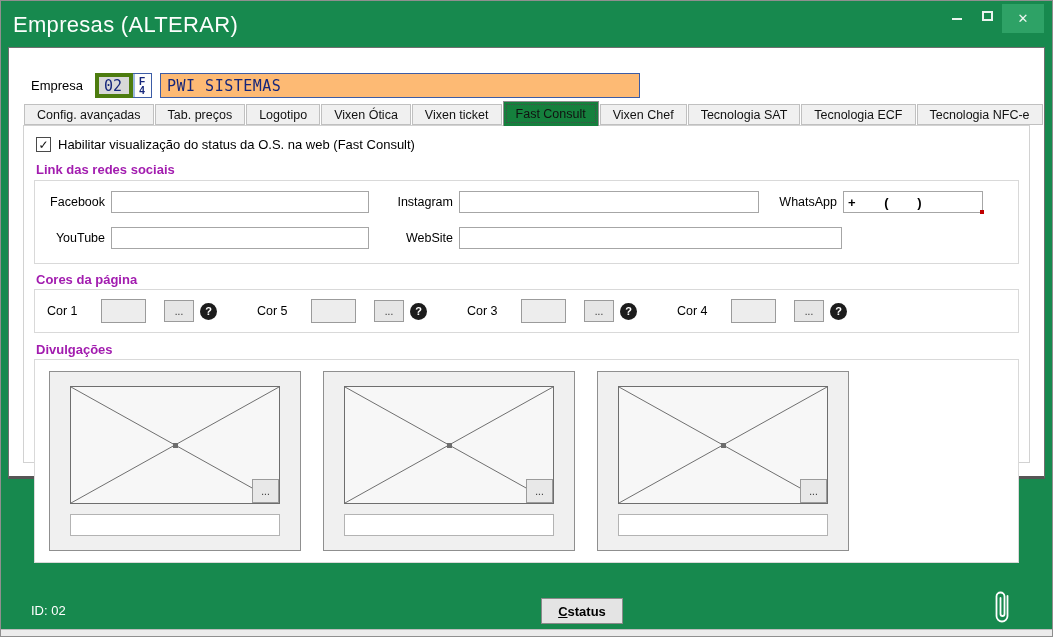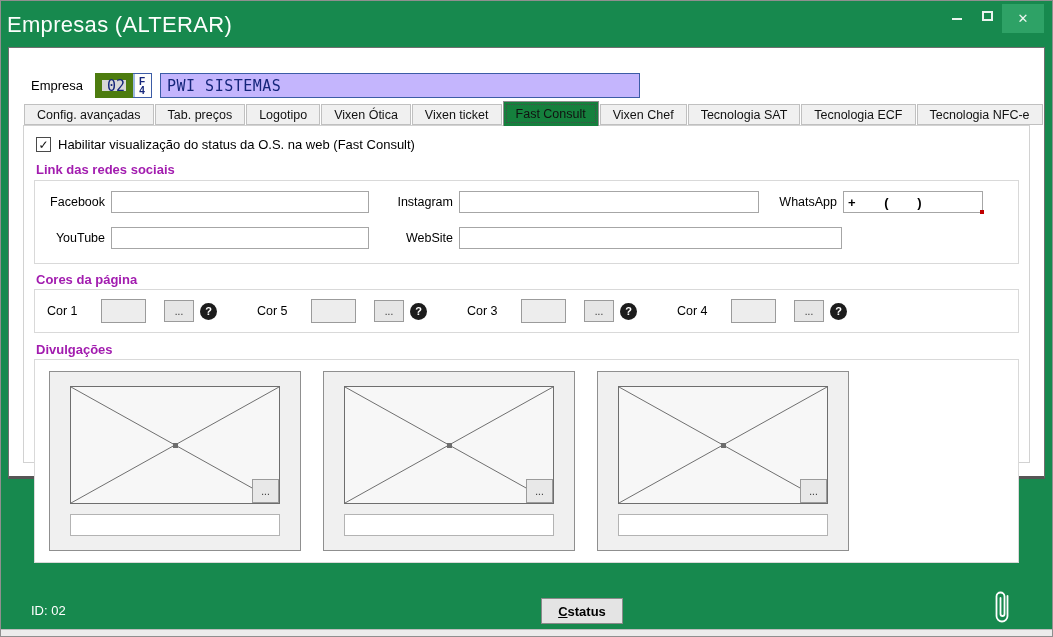--- a/index.html
+++ b/index.html
@@ -5,49 +5,49 @@
   * { margin:0; padding:0; box-sizing:border-box; }
   body { font-family:"Liberation Sans", sans-serif; background:#d0d0d0; }
   .window{
     position:relative; width:1053px; height:637px;
     background:#17894E; overflow:hidden;
     border:1px solid #8f8f8f;
   }
   
   .titlebar{ position:absolute; top:0; left:0; right:0; height:46px; }
   .title{
-    position:absolute; left:6px; top:11px;
+    position:absolute; left:12px; top:11px;
     font-size:22px; color:#fbfefc; letter-spacing:.3px; font-weight:normal;
   }
   .win-controls{ position:absolute; top:0; right:8px; display:flex; align-items:flex-start; }
   .wc-btn{ width:30px; height:30px; display:flex; align-items:center; justify-content:center; cursor:default; }
   .wc-min-glyph{ width:10px; height:2px; background:#eaf4ee; margin-top:6px; }
   .wc-max-glyph{ width:11px; height:10px; border:2px solid #eaf4ee; }
   .wc-close{ width:42px; height:29px; background:#2EA266; margin-top:3px; color:#eef7f1; font-size:13px; }
   
   .panel{
     position:absolute; left:7px; right:7px; top:46px; height:432px;
     background:#ffffff; border:1px solid #6f6f6f; border-bottom:3px solid #565656;
   }
   
   .empresa-row{ position:absolute; top:25px; left:22px; display:flex; align-items:center; }
   .empresa-label{ width:64px; font-size:13px; color:#000; }
   .mono{ font-family:"DejaVu Sans Mono", monospace; color:#15267B; }
   .code-field{
-    width:38px; height:25px; background:#d8d8d8; border:7px solid #4d7c0f;
+    width:38px; height:25px; background:#d8d8d8; border:4px solid #4d7c0f;
     font-size:15px; text-align:left; padding-left:5px; display:flex; align-items:center;
   }
   .f4-btn{
     width:19px; height:25px; border:1px solid #3C5CA6; border-left:none; background:#fdfdfd;
     display:flex; flex-direction:column; align-items:center; justify-content:center;
     font-size:10px; line-height:9px; font-weight:bold; color:#15267B;
     box-shadow: inset 2px 0 0 #9db8e0;
   }
   .name-field{
-    margin-left:8px; width:480px; height:25px; background:#c4b5fd; border:1px solid #3C5CA6;
+    margin-left:8px; width:480px; height:25px; background:#fdba74; border:1px solid #3C5CA6;
     font-size:15px; padding-left:6px; display:flex; align-items:center; letter-spacing:.5px;
   }
   
   .tabstrip{ position:absolute; top:53px; left:15px; height:24px; display:flex; align-items:flex-end; z-index:3; }
   .tab{
     height:21px; padding:0 12px; background:#f0f0f0; border:1px solid #c0c0c0;
     margin-right:1px; display:flex; align-items:center; justify-content:center;
     font-size:12.5px; color:#111; white-space:nowrap; cursor:default;
   }
   .tab.selected{

